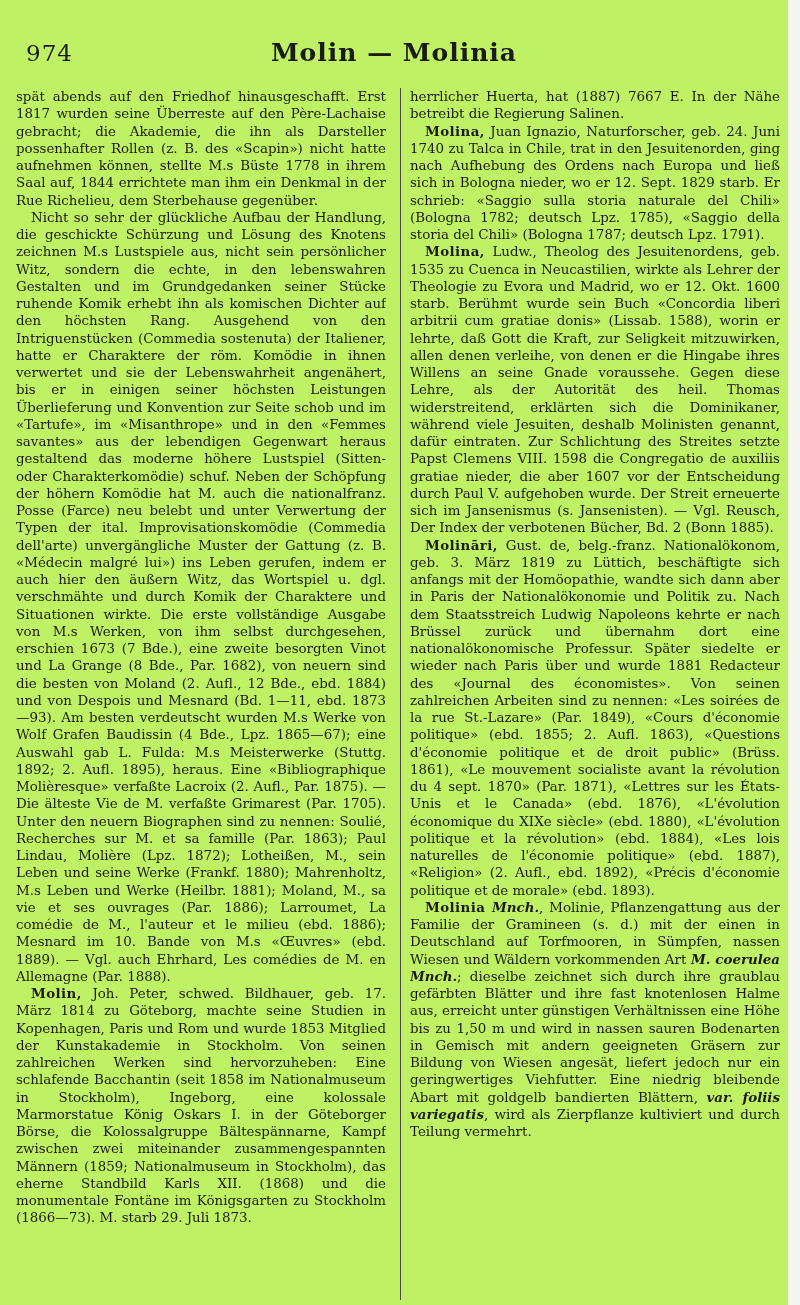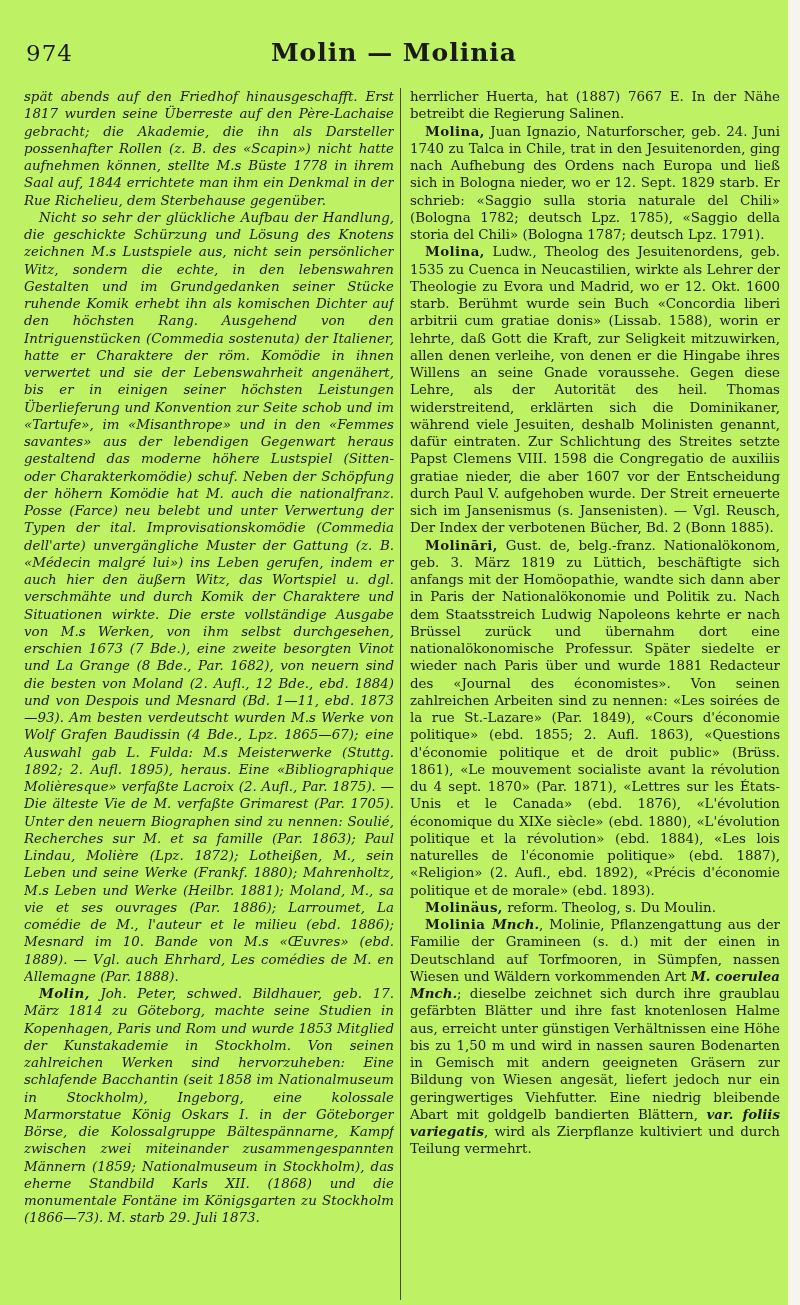--- a/index.html
+++ b/index.html
@@ -31,21 +31,21 @@
     width:1px; height:1212px;
     background:#4a4640;
   }
   .column {
     position:absolute; top:88px;
     width:370px; height:1214px;
     overflow:hidden;
     font-size:13.4px; line-height:17.25px;
     text-align:justify;
   }
-  .column.left  { left:24px;font-style:italic; }
+  .column.left  { left:16px; }
   .column.right { left:410px; }
   .para { margin:0; text-indent:15px; }
   .para.cont { text-indent:0; }
   .hw { font-weight:bold; letter-spacing:0.4px; }
   .it { font-style:italic;font-weight:bold; }
 </style>
 </head>
 <body>
 
 <div class="page">
@@ -59,17 +59,16 @@
     <p class="para cont"><span>spät abends auf den Friedhof hinausgeschafft. Erst 1817 wurden seine Überreste auf den Père-Lachaise gebracht; die Akademie, die ihn als Darsteller possenhafter Rollen (z. B. des «Scapin») nicht hatte aufnehmen können, stellte M.s Büste 1778 in ihrem Saal auf, 1844 errichtete man ihm ein Denkmal in der Rue Richelieu, dem Sterbehause gegenüber.</span></p>
     <p class="para"><span>Nicht so sehr der glückliche Aufbau der Handlung, die geschickte Schürzung und Lösung des Knotens zeichnen M.s Lustspiele aus, nicht sein persönlicher Witz, sondern die echte, in den lebenswahren Gestalten und im Grundgedanken seiner Stücke ruhende Komik erhebt ihn als komischen Dichter auf den höchsten Rang. Ausgehend von den Intriguenstücken (Commedia sostenuta) der Italiener, hatte er Charaktere der röm. Komödie in ihnen verwertet und sie der Lebenswahrheit angenähert, bis er in einigen seiner höchsten Leistungen Überlieferung und Konvention zur Seite schob und im «Tartufe», im «Misanthrope» und in den «Femmes savantes» aus der lebendigen Gegenwart heraus gestaltend das moderne höhere Lustspiel (Sitten- oder Charakterkomödie) schuf. Neben der Schöpfung der höhern Komödie hat M. auch die nationalfranz. Posse (Farce) neu belebt und unter Verwertung der Typen der ital. Improvisationskomödie (Commedia dell'arte) unvergängliche Muster der Gattung (z. B. «Médecin malgré lui») ins Leben gerufen, indem er auch hier den äußern Witz, das Wortspiel u. dgl. verschmähte und durch Komik der Charaktere und Situationen wirkte. Die erste vollständige Ausgabe von M.s Werken, von ihm selbst durchgesehen, erschien 1673 (7 Bde.), eine zweite besorgten Vinot und La Grange (8 Bde., Par. 1682), von neuern sind die besten von Moland (2. Aufl., 12 Bde., ebd. 1884) und von Despois und Mesnard (Bd. 1—11, ebd. 1873—93). Am besten verdeutscht wurden M.s Werke von Wolf Grafen Baudissin (4 Bde., Lpz. 1865—67); eine Auswahl gab L. Fulda: M.s Meisterwerke (Stuttg. 1892; 2. Aufl. 1895), heraus. Eine «Bibliographique Molièresque» verfaßte Lacroix (2. Aufl., Par. 1875). — Die älteste Vie de M. verfaßte Grimarest (Par. 1705). Unter den neuern Biographen sind zu nennen: Soulié, Recherches sur M. et sa famille (Par. 1863); Paul Lindau, Molière (Lpz. 1872); Lotheißen, M., sein Leben und seine Werke (Frankf. 1880); Mahrenholtz, M.s Leben und Werke (Heilbr. 1881); Moland, M., sa vie et ses ouvrages (Par. 1886); Larroumet, La comédie de M., l'auteur et le milieu (ebd. 1886); Mesnard im 10. Bande von M.s «Œuvres» (ebd. 1889). — Vgl. auch Ehrhard, Les comédies de M. en Allemagne (Par. 1888).</span></p>
     <p class="para"><span class="hw">Molin,</span><span> Joh. Peter, schwed. Bildhauer, geb. 17. März 1814 zu Göteborg, machte seine Studien in Kopenhagen, Paris und Rom und wurde 1853 Mitglied der Kunstakademie in Stockholm. Von seinen zahlreichen Werken sind hervorzuheben: Eine schlafende Bacchantin (seit 1858 im Nationalmuseum in Stockholm), Ingeborg, eine kolossale Marmorstatue König Oskars I. in der Göteborger Börse, die Kolossalgruppe Bältespännarne, Kampf zwischen zwei miteinander zusammengespannten Männern (1859; Nationalmuseum in Stockholm), das eherne Standbild Karls XII. (1868) und die monumentale Fontäne im Königsgarten zu Stockholm (1866—73). M. starb 29. Juli 1873.</span></p>
   </div>
 
   <div class="column right">
     <p class="para cont"><span>herrlicher Huerta, hat (1887) 7667 E. In der Nähe betreibt die Regierung Salinen.</span></p>
     <p class="para"><span class="hw">Molina,</span><span> Juan Ignazio, Naturforscher, geb. 24. Juni 1740 zu Talca in Chile, trat in den Jesuitenorden, ging nach Aufhebung des Ordens nach Europa und ließ sich in Bologna nieder, wo er 12. Sept. 1829 starb. Er schrieb: «Saggio sulla storia naturale del Chili» (Bologna 1782; deutsch Lpz. 1785), «Saggio della storia del Chili» (Bologna 1787; deutsch Lpz. 1791).</span></p>
     <p class="para"><span class="hw">Molina,</span><span> Ludw., Theolog des Jesuitenordens, geb. 1535 zu Cuenca in Neucastilien, wirkte als Lehrer der Theologie zu Evora und Madrid, wo er 12. Okt. 1600 starb. Berühmt wurde sein Buch «Concordia liberi arbitrii cum gratiae donis» (Lissab. 1588), worin er lehrte, daß Gott die Kraft, zur Seligkeit mitzuwirken, allen denen verleihe, von denen er die Hingabe ihres Willens an seine Gnade voraussehe. Gegen diese Lehre, als der Autorität des heil. Thomas widerstreitend, erklärten sich die Dominikaner, während viele Jesuiten, deshalb Molinisten genannt, dafür eintraten. Zur Schlichtung des Streites setzte Papst Clemens VIII. 1598 die Congregatio de auxiliis gratiae nieder, die aber 1607 vor der Entscheidung durch Paul V. aufgehoben wurde. Der Streit erneuerte sich im Jansenismus (s. Jansenisten). — Vgl. Reusch, Der Index der verbotenen Bücher, Bd. 2 (Bonn 1885).</span></p>
     <p class="para"><span class="hw">Molināri,</span><span> Gust. de, belg.-franz. Nationalökonom, geb. 3. März 1819 zu Lüttich, beschäftigte sich anfangs mit der Homöopathie, wandte sich dann aber in Paris der Nationalökonomie und Politik zu. Nach dem Staatsstreich Ludwig Napoleons kehrte er nach Brüssel zurück und übernahm dort eine nationalökonomische Professur. Später siedelte er wieder nach Paris über und wurde 1881 Redacteur des «Journal des économistes». Von seinen zahlreichen Arbeiten sind zu nennen: «Les soirées de la rue St.-Lazare» (Par. 1849), «Cours d'économie politique» (ebd. 1855; 2. Aufl. 1863), «Questions d'économie politique et de droit public» (Brüss. 1861), «Le mouvement socialiste avant la révolution du 4 sept. 1870» (Par. 1871), «Lettres sur les États-Unis et le Canada» (ebd. 1876), «L'évolution économique du XIXe siècle» (ebd. 1880), «L'évolution politique et la révolution» (ebd. 1884), «Les lois naturelles de l'économie politique» (ebd. 1887), «Religion» (2. Aufl., ebd. 1892), «Précis d'économie politique et de morale» (ebd. 1893).</span></p>
-    <p class="para"><span class="hw">Molinäus,</span><span> reform. Theolog, s. Du Moulin.</span></p>
     <p class="para"><span class="hw">Molinia </span><span class="it">Mnch.</span><span>, Molinie, Pflanzengattung aus der Familie der Gramineen (s. d.) mit der einen in Deutschland auf Torfmooren, in Sümpfen, nassen Wiesen und Wäldern vorkommenden Art </span><span class="it">M. coerulea Mnch.</span><span>; dieselbe zeichnet sich durch ihre graublau gefärbten Blätter und ihre fast knotenlosen Halme aus, erreicht unter günstigen Verhältnissen eine Höhe bis zu 1,50 m und wird in nassen sauren Bodenarten in Gemisch mit andern geeigneten Gräsern zur Bildung von Wiesen angesät, liefert jedoch nur ein geringwertiges Viehfutter. Eine niedrig bleibende Abart mit goldgelb bandierten Blättern, </span><span class="it">var. foliis variegatis</span><span>, wird als Zierpflanze kultiviert und durch Teilung vermehrt.</span></p>
   </div>
 
 </div>
 
 </body></html>

